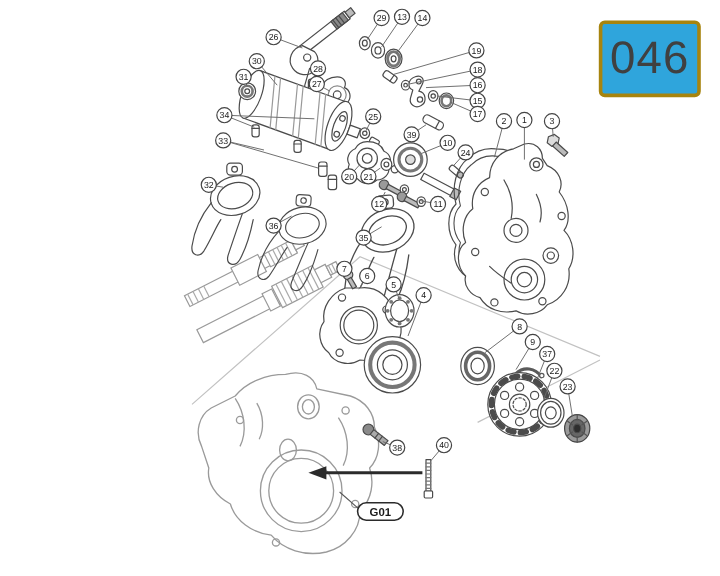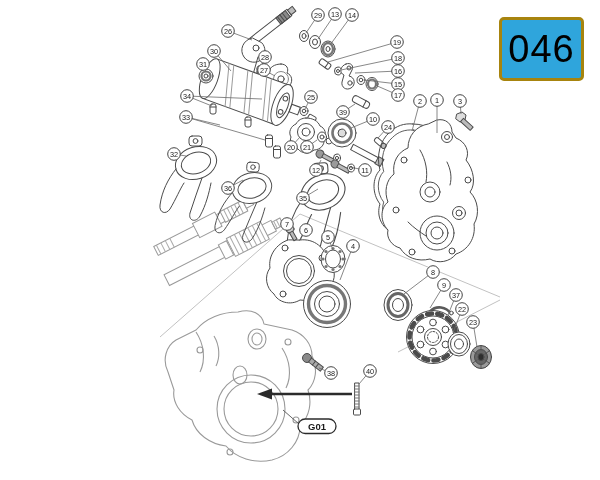--- a/index.html
+++ b/index.html
@@ -599,16 +599,16 @@
           <circle cx="343" cy="112" r="6.3" fill="#ffffff" stroke="#444444" stroke-width="1"></circle>
           <text x="343" y="114.6" text-anchor="middle" class="callout-num">39</text>
         </g>
         <g>
           <circle cx="370" cy="371" r="6.3" fill="#ffffff" stroke="#444444" stroke-width="1"></circle>
           <text x="370" y="373.6" text-anchor="middle" class="callout-num">40</text>
         </g>
       </g>
   </svg>
 
-  <div id="page-badge" style="background: rgb(47, 165, 220); border-color: rgb(167, 132, 14); color: #000000;">
+  <div id="page-badge" style="background: rgb(47, 165, 220); border-color: rgb(167, 132, 14); color: #404040;">
     <span>046</span>
   </div>
 </div>
 
 </body></html>

